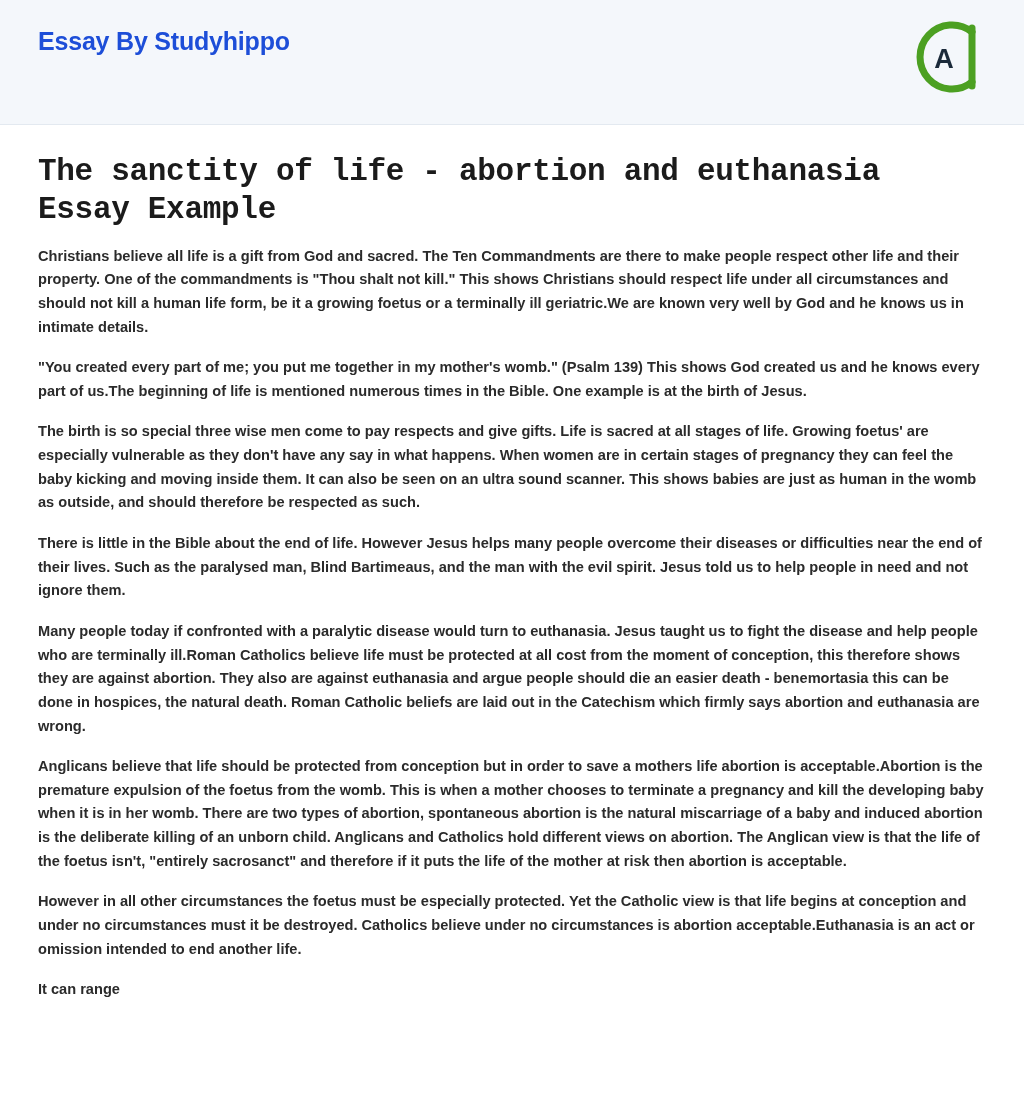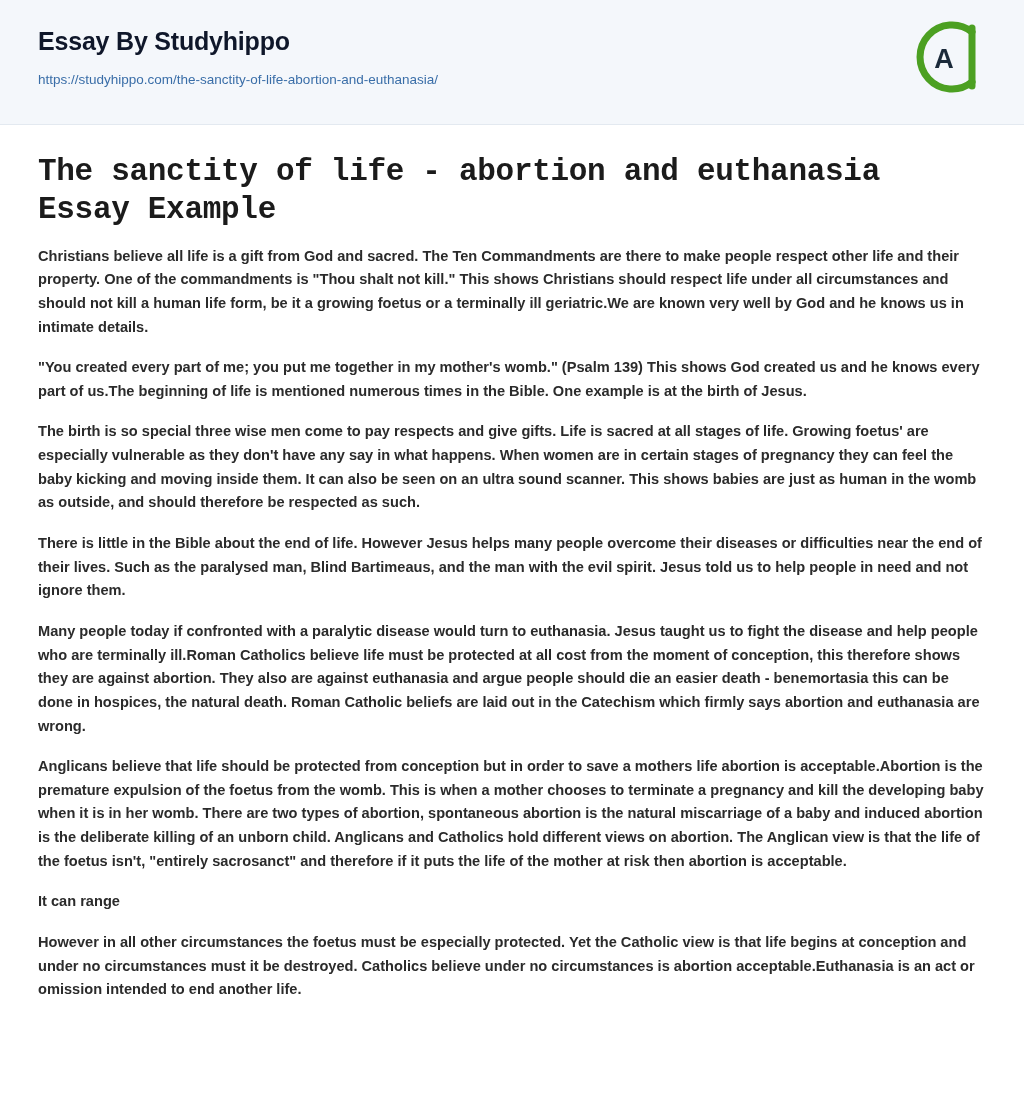--- a/index.html
+++ b/index.html
@@ -24,21 +24,21 @@
     height: 125px;
     background: #f4f7fb;
     border-bottom: 1px solid #e3e9f0;
     box-sizing: border-box;
     padding: 26px 38px 0 38px;
     position: relative;
   }
   .brand {
     font-size: 25px;
     font-weight: bold;
-    color: #0f172a;
+    color: #1d4ed8;
     letter-spacing: -0.2px;
     line-height: 1.2;
   }
   .source-url {
     margin-top: 16px;
     font-size: 13.5px;
     color: #3a6ea8;
     word-break: break-all;
   }
   .logo {
@@ -69,35 +69,34 @@
     font-weight: bold;
   }
 </style>
 </head>
 <body>
 
 <div class="page">
 
   <div class="header">
     <div class="brand">Essay By Studyhippo</div>
-    <div class="source-url">https://studyhippo.com/the-sanctity-of-life-abortion-and-euthanasia/</div>
     <div class="logo">
       <svg viewBox="0 0 78 78" width="78" height="78" aria-hidden="true">
         <path d="M66 14 A32 32 0 1 0 66 64" fill="none" stroke="#4ca022" stroke-width="7" stroke-linecap="round"></path>
         <path d="M66 10 L66 68" fill="none" stroke="#4ca022" stroke-width="7" stroke-linecap="round"></path>
         <text x="38" y="50" font-family="'Liberation Sans', sans-serif" font-size="27" font-weight="bold" fill="#1b2a3a" text-anchor="middle">A</text>
       </svg>
     </div>
   </div>
 
   <div class="content">
     <h1 class="title">The sanctity of life - abortion and euthanasia Essay Example</h1>
     <p class="para">Christians believe all life is a gift from God and sacred. The Ten Commandments are there to make people respect other life and their property. One of the commandments is "Thou shalt not kill." This shows Christians should respect life under all circumstances and should not kill a human life form, be it a growing foetus or a terminally ill geriatric.We are known very well by God and he knows us in intimate details.</p>
     <p class="para">"You created every part of me; you put me together in my mother's womb." (Psalm 139) This shows God created us and he knows every part of us.The beginning of life is mentioned numerous times in the Bible. One example is at the birth of Jesus.</p>
     <p class="para">The birth is so special three wise men come to pay respects and give gifts. Life is sacred at all stages of life. Growing foetus' are especially vulnerable as they don't have any say in what happens. When women are in certain stages of pregnancy they can feel the baby kicking and moving inside them. It can also be seen on an ultra sound scanner. This shows babies are just as human in the womb as outside, and should therefore be respected as such.</p>
     <p class="para">There is little in the Bible about the end of life. However Jesus helps many people overcome their diseases or difficulties near the end of their lives. Such as the paralysed man, Blind Bartimeaus, and the man with the evil spirit. Jesus told us to help people in need and not ignore them.</p>
     <p class="para">Many people today if confronted with a paralytic disease would turn to euthanasia. Jesus taught us to fight the disease and help people who are terminally ill.Roman Catholics believe life must be protected at all cost from the moment of conception, this therefore shows they are against abortion. They also are against euthanasia and argue people should die an easier death - benemortasia this can be done in hospices, the natural death. Roman Catholic beliefs are laid out in the Catechism which firmly says abortion and euthanasia are wrong.</p>
     <p class="para">Anglicans believe that life should be protected from conception but in order to save a mothers life abortion is acceptable.Abortion is the premature expulsion of the foetus from the womb. This is when a mother chooses to terminate a pregnancy and kill the developing baby when it is in her womb. There are two types of abortion, spontaneous abortion is the natural miscarriage of a baby and induced abortion is the deliberate killing of an unborn child. Anglicans and Catholics hold different views on abortion. The Anglican view is that the life of the foetus isn't, "entirely sacrosanct" and therefore if it puts the life of the mother at risk then abortion is acceptable.</p>
+    <p class="para">However in all other circumstances the foetus must be especially protected. Yet the Catholic view is that life begins at conception and under no circumstances must it be destroyed. Catholics believe under no circumstances is abortion acceptable.Euthanasia is an act or omission intended to end another life.</p>
     <p class="para">It can range</p>
-    <p class="para">However in all other circumstances the foetus must be especially protected. Yet the Catholic view is that life begins at conception and under no circumstances must it be destroyed. Catholics believe under no circumstances is abortion acceptable.Euthanasia is an act or omission intended to end another life.</p>
   </div>
 
 </div>
 
 </body></html>

